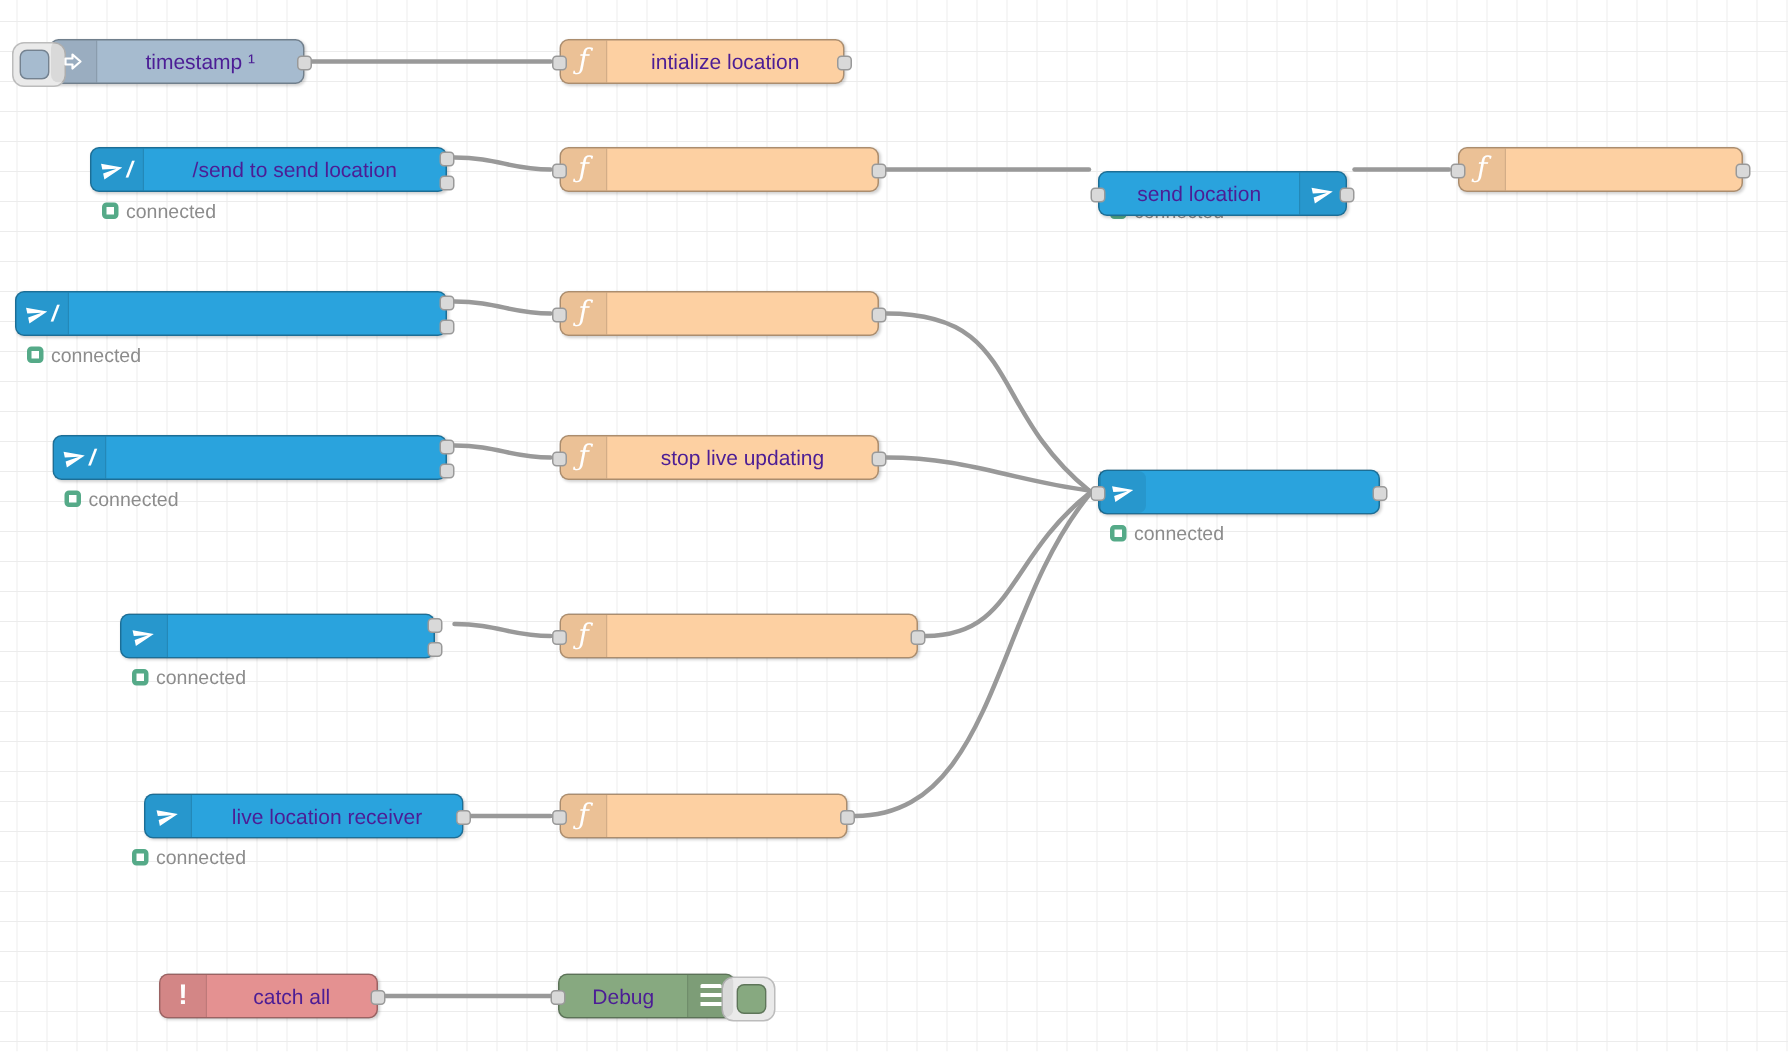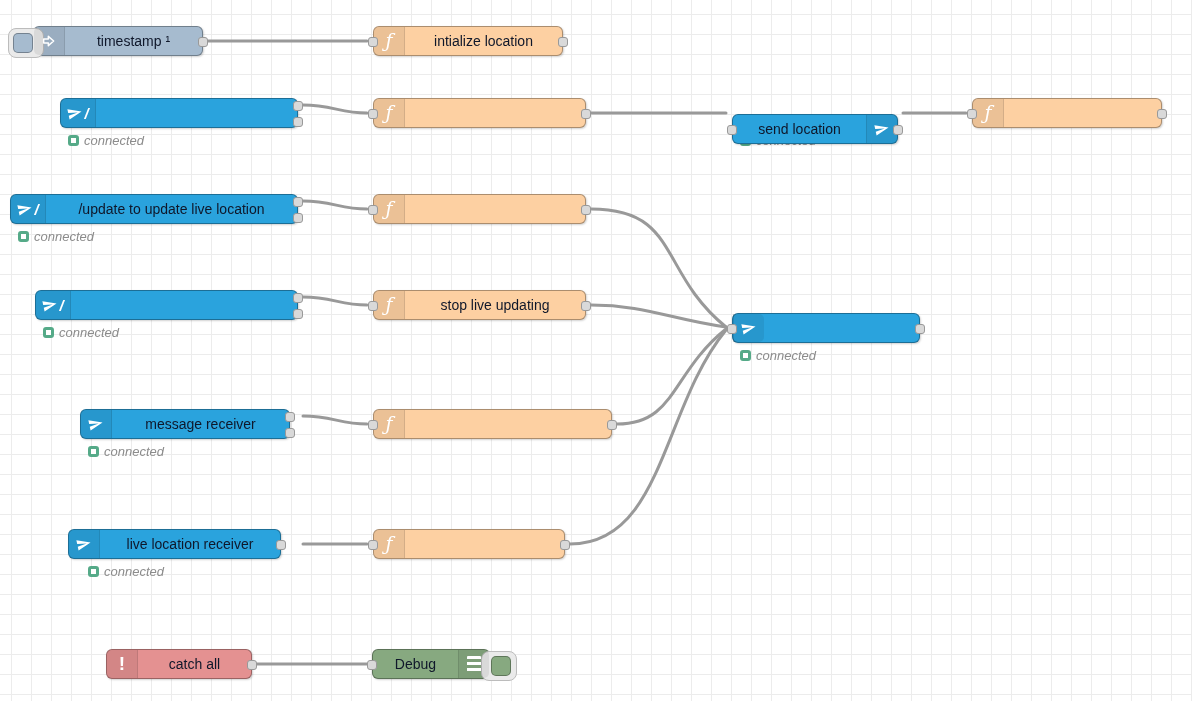--- a/index.html
+++ b/index.html
@@ -7,21 +7,21 @@
   #canvas{position:relative;width:1192px;height:701px;background-color:#ffffff;
     background-image:linear-gradient(#ececec 1px, transparent 1px),
                      linear-gradient(90deg,#ececec 1px, transparent 1px);
     background-size:20px 20px;background-position:11px 14px;}
   #wires{position:absolute;left:0;top:0;z-index:1;pointer-events:none;}
   #wires path{pointer-events:stroke;}
   .node{position:absolute;height:30px;border:1px solid rgba(0,0,0,0.32);
     border-radius:6px;box-shadow:1px 1px 2px rgba(0,0,0,0.18);z-index:3;
     display:flex;align-items:stretch;box-sizing:border-box;}
   .body{flex:1;display:flex;align-items:center;justify-content:center;
-    font-size:14px;color:#0f172a;white-space:nowrap;overflow:hidden;padding:0 6px;}
+    font-size:14px;color:#4c1d95;white-space:nowrap;overflow:hidden;padding:0 6px;}
   .body.it{}
   .icon{width:30px;display:flex;align-items:center;justify-content:center;
     background:rgba(0,0,0,0.07);flex:none;color:#fff;}
   .icon.left{border-right:1px solid rgba(0,0,0,0.10);border-radius:5px 0 0 5px;}
   .icon.right{border-left:1px solid rgba(0,0,0,0.10);border-radius:0 5px 5px 0;}
   .icon svg{width:16px;height:16px;}
   .icon .fx{font-family:"DejaVu Serif", serif;font-style:italic;font-size:19px;
     line-height:1;transform:translateY(-1px);}
   .icon .slash{font-style:italic;font-weight:bold;font-size:15px;margin-left:1px;}
   .icon .excl{font-weight:bold;font-size:19px;}
@@ -32,21 +32,21 @@
     border:1px solid #999;border-radius:3px;box-sizing:border-box;z-index:4;}
   .port.in{left:-6px;top:10px;}
   .port.out{right:-6px;}
   .btn{position:absolute;width:34px;height:28px;top:1px;background:#eaeaea;
     border:1px solid #bcbcbc;border-radius:8px;z-index:-1;}
   .btn .inner{position:absolute;top:4px;width:18px;height:18px;border-radius:5px;
     border:1px solid rgba(0,0,0,0.30);}
   .btn.left{left:-26px;} .btn.left .inner{left:4px;}
   .btn.right{right:-28px;} .btn.right .inner{right:5px;}
   .status{position:absolute;display:flex;align-items:center;gap:5px;z-index:2;
-    font-size:13px;color:#8c8c8c;font-style:italic;}
+    font-size:13px;color:#8c8c8c;}
   .status .dot{width:10px;height:10px;border:3px solid #55aa88;border-radius:3px;
     background:#fff;box-sizing:content-box;width:5px;height:5px;}
 </style>
 </head>
 <body>
 
 <div id="canvas">
   <svg id="wires" width="1192" height="701">
       <path d="M208,41 H367" fill="none" stroke="#999999" stroke-width="3" stroke-linecap="round"></path>
       <path d="M303,105 C332,105 340,113 367,113" fill="none" stroke="#999999" stroke-width="3" stroke-linecap="round"></path>
@@ -82,20 +82,21 @@
       <div class="port in"></div>
       <div class="port out" style="top:10px"></div>
     </div>
     <div class="node" style="left: 60px; top: 98px; width: 238px; background: rgb(42, 163, 221);">
       <div class="icon left cmd">
         <svg viewBox="0 0 24 24" style="transform:rotate(-12deg)">
           <path d="M2 20l20-8L2 4v6l14 2-14 2z" fill="#fff"></path>
         </svg>
         <span class="slash">/</span>
       </div>
+      <div class="body it">/send to send location</div>
       <div class="port out" style="top:2px"></div>
                                  <div class="port out" style="top:18px"></div>
     </div>
     <div class="status" style="left: 68px; top: 133px;">
       <span class="dot"></span>
                     <span>connected</span>
     </div>
     <div class="node" style="left: 373px; top: 98px; width: 213px; background: rgb(253, 208, 162);">
       <div class="icon left">
         <span class="fx">ƒ</span>
@@ -124,21 +125,20 @@
       <div class="port in"></div>
       <div class="port out" style="top:10px"></div>
     </div>
     <div class="node" style="left: 10px; top: 194px; width: 288px; background: rgb(42, 163, 221);">
       <div class="icon left cmd">
         <svg viewBox="0 0 24 24" style="transform:rotate(-12deg)">
           <path d="M2 20l20-8L2 4v6l14 2-14 2z" fill="#fff"></path>
         </svg>
         <span class="slash">/</span>
       </div>
-      <div class="body it">/update to update live location</div>
       <div class="port out" style="top:2px"></div>
                                  <div class="port out" style="top:18px"></div>
     </div>
     <div class="status" style="left: 18px; top: 229px;">
       <span class="dot"></span>
                     <span>connected</span>
     </div>
     <div class="node" style="left: 373px; top: 194px; width: 213px; background: rgb(253, 208, 162);">
       <div class="icon left">
         <span class="fx">ƒ</span>
@@ -180,36 +180,35 @@
     <div class="status" style="left: 740px; top: 348px;">
       <span class="dot"></span>
                     <span>connected</span>
     </div>
     <div class="node" style="left: 80px; top: 409px; width: 210px; background: rgb(42, 163, 221);">
       <div class="icon left">
         <svg viewBox="0 0 24 24" style="transform:rotate(-12deg)">
           <path d="M2 20l20-8L2 4v6l14 2-14 2z" fill="#fff"></path>
         </svg>
       </div>
-      <div class="body it">message receiver</div>
       <div class="port out" style="top:2px"></div>
                                  <div class="port out" style="top:18px"></div>
     </div>
     <div class="status" style="left: 88px; top: 444px;">
       <span class="dot"></span>
                     <span>connected</span>
     </div>
     <div class="node" style="left: 373px; top: 409px; width: 239px; background: rgb(253, 208, 162);">
       <div class="icon left">
         <span class="fx">ƒ</span>
       </div>
       <div class="port in"></div>
       <div class="port out" style="top:10px"></div>
     </div>
-    <div class="node" style="left: 68px; top: 529px; width: 213px; background: rgb(42, 163, 221);">
+    <div class="node" style="left: 96px; top: 529px; width: 213px; background: rgb(42, 163, 221);">
       <div class="icon left">
         <svg viewBox="0 0 24 24" style="transform:rotate(-12deg)">
           <path d="M2 20l20-8L2 4v6l14 2-14 2z" fill="#fff"></path>
         </svg>
       </div>
       <div class="body it">live location receiver</div>
       <div class="port out" style="top:10px"></div>
     </div>
     <div class="status" style="left: 88px; top: 564px;">
       <span class="dot"></span>

